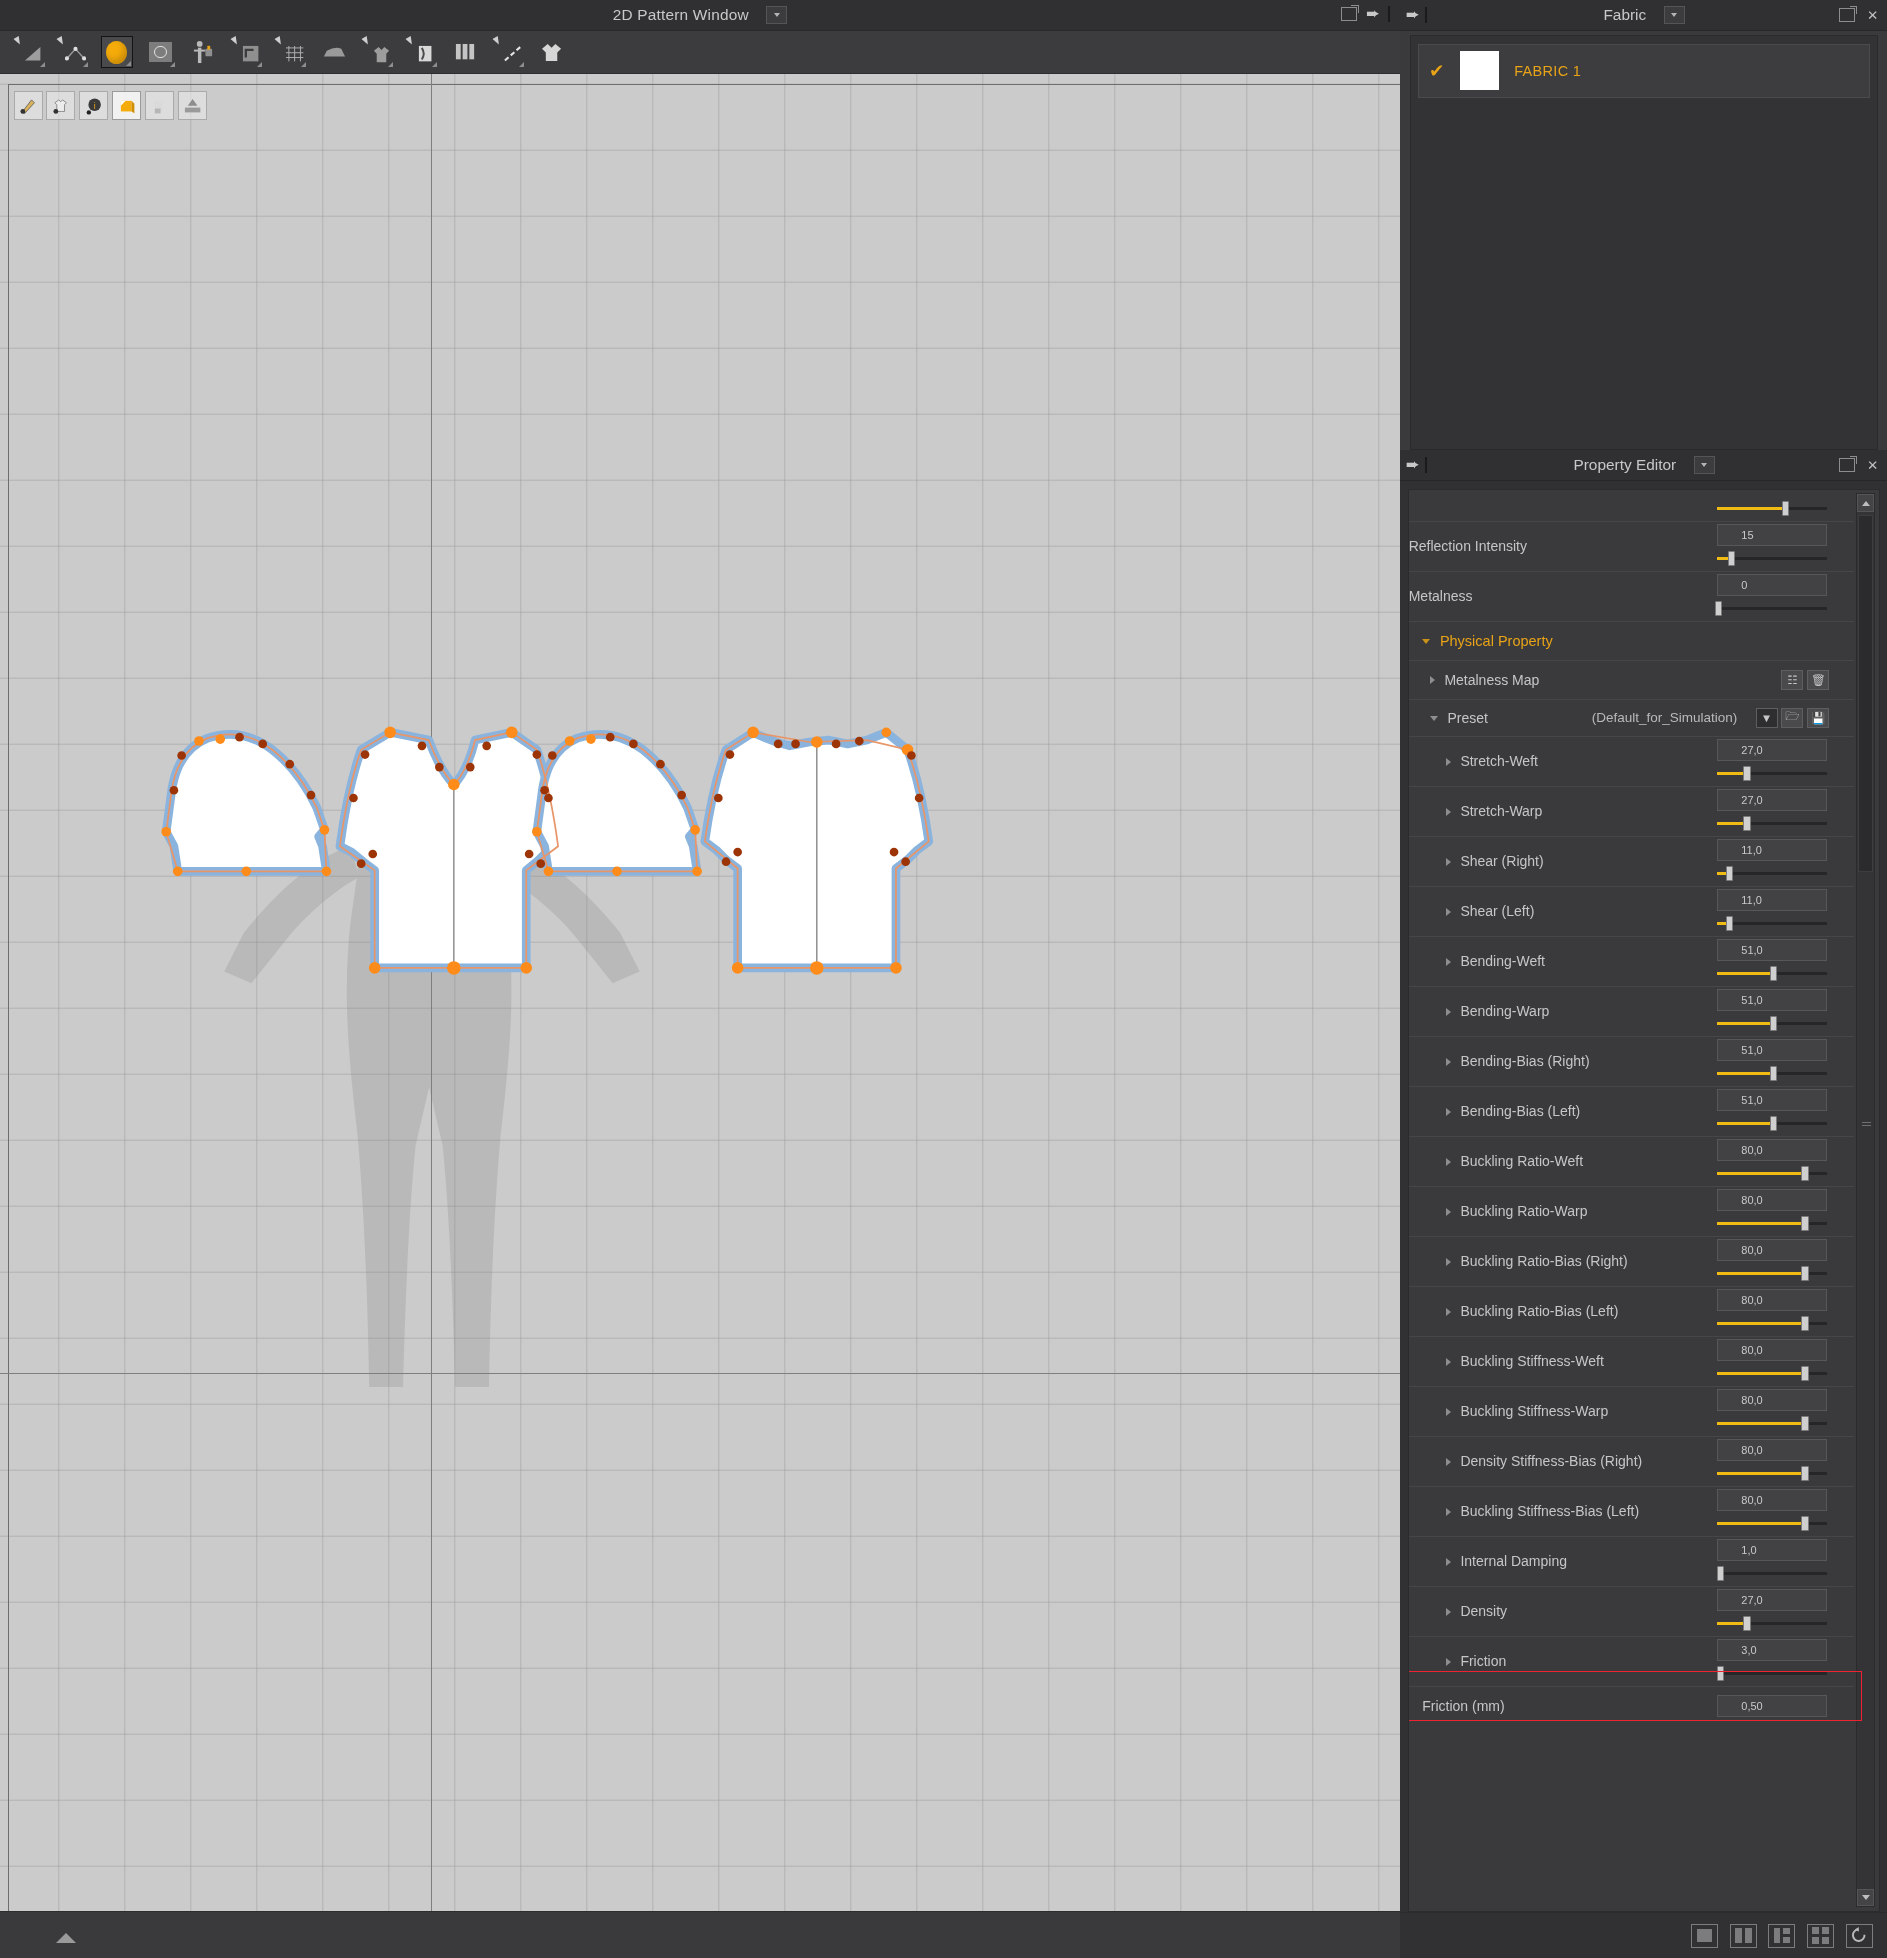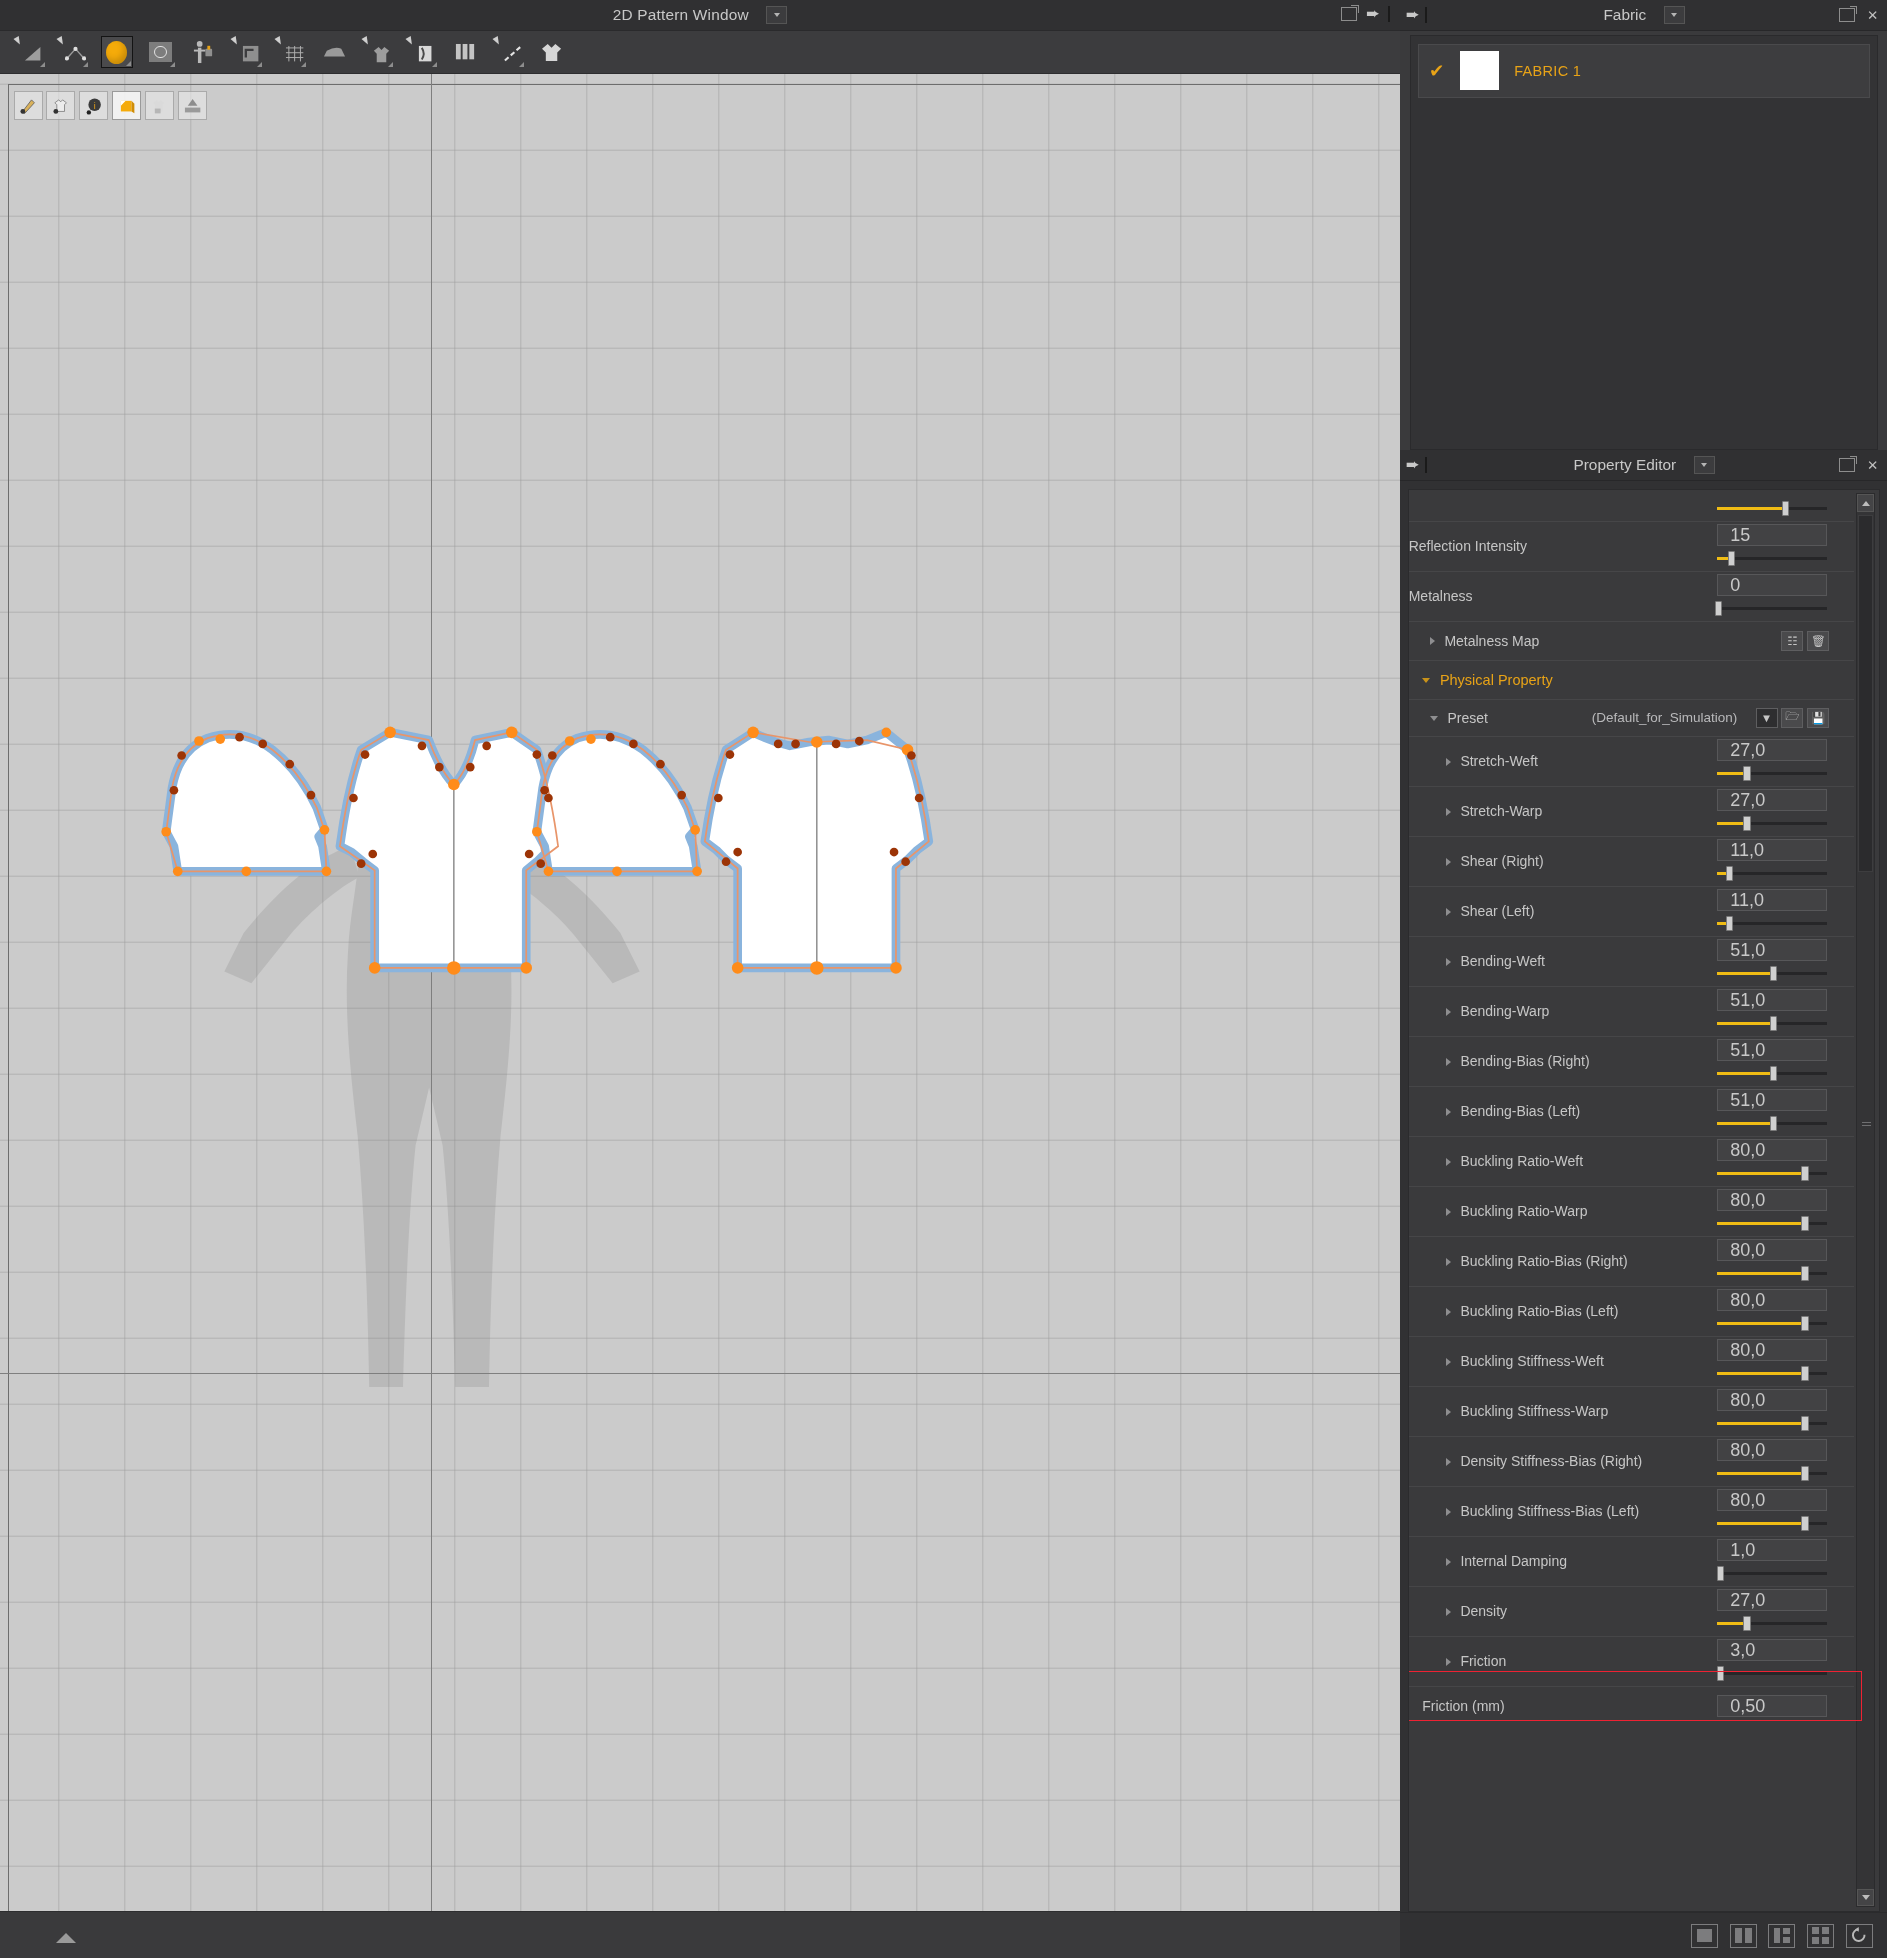--- a/index.html
+++ b/index.html
@@ -113,22 +113,22 @@
   .p-label { color: #c6c6c6; font-size: 14px; }
   .tri { display:inline-block; width:0; height:0; border-top: 4.8px solid transparent; border-bottom: 4.8px solid transparent; border-left: 5.8px solid #8e8e90; margin-right: 9.7px; vertical-align: middle; }
   .tri-d { display:inline-block; width:0; height:0; border-left: 4.8px solid transparent; border-right: 4.8px solid transparent; border-top: 5.8px solid #8e8e90; margin-right: 9.7px; vertical-align: middle;}
   .tri-d.gold { border-top-color: #c8921a; }
   .ind1 { padding-left: 21px; }
   .ind2 { padding-left: 37px; }
   .ind3 { padding-left: 54px; }
 
   .val-box {
     position: absolute; right: 27px; top: 2.9px; width: 110px; height: 22px;
-    background: #424244; border: 1px solid #575759; color: #c9c9c9; font-size: 18px;
-    display: flex; align-items: center; padding-left: 12px;
+    background: #424244; border: 1px solid #575759; color: #c9c9c9; font-size: 11px;
+    display: flex; align-items: center; padding-left: 23px;
   }
   .slider { position: absolute; right: 27px; bottom: 5.8px; width: 110px; height: 13.5px; }
   .slider .track { position: absolute; left: 0; right: 0; top: 5.8px; height: 2.9px; background: #262628; }
   .slider .fill { position: absolute; left: 0; top: 5.8px; height: 2.9px; background: #f0bc14; }
   .slider .knob { position: absolute; top: 0; width: 7.7px; height: 14.5px; background: #cfcfcf; border: 1px solid #7a7a7a; border-radius: 1px; }
 
   .hdr-gold { color: #e8a317; font-size: 14.5px; }
   .preset-val { position: absolute; left: 183px; color: #b9b9bb; font-size: 13.5px; }
   .mini-btns { position: absolute; right: 25px; display: flex; gap: 3.9px; }
   .mini-btn { width: 22px; height: 20px; background: #4a4a4c; border: 1px solid #5e5e60; display: flex; align-items: center; justify-content: center; color: #c5c5c5; font-size: 11.6px; }
@@ -482,28 +482,28 @@
             <div class="prow">
               <span class=""><span class="p-label">Metalness</span></span>
               <span class="val-box">0</span>
               <span class="slider">
                 <span class="track"></span>
                 <span class="fill" style="width:1%"></span>
                 <span class="knob" style="left:calc(1% - 3.9px)"></span>
               </span>
             </div>
             <div class="prow" style="height: 39px;">
+              <span class="" style="padding-left:13.5px"><i class="tri-d gold"></i><span class="hdr-gold">Physical Property</span></span>
+            </div>
+            <div class="prow" style="height: 39px;">
               <span class="ind1"><i class="tri"></i><span class="p-label">Metalness Map</span></span>
               <span class="mini-btns">
                 <span class="mini-btn">☷</span>
                 <span class="mini-btn">🗑</span>
               </span>
-            </div>
-            <div class="prow" style="height: 39px;">
-              <span class="" style="padding-left:13.5px"><i class="tri-d gold"></i><span class="hdr-gold">Physical Property</span></span>
             </div>
             <div class="prow" style="height: 37px;">
               <span class="ind1"><i class="tri-d"></i><span class="p-label">Preset</span></span>
               <span class="preset-val">(Default_for_Simulation)</span>
               <span class="mini-btns">
                 <span class="mini-btn dark">▼</span>
                 <span class="mini-btn">🗁</span>
                 <span class="mini-btn">💾</span>
               </span>
             </div>

